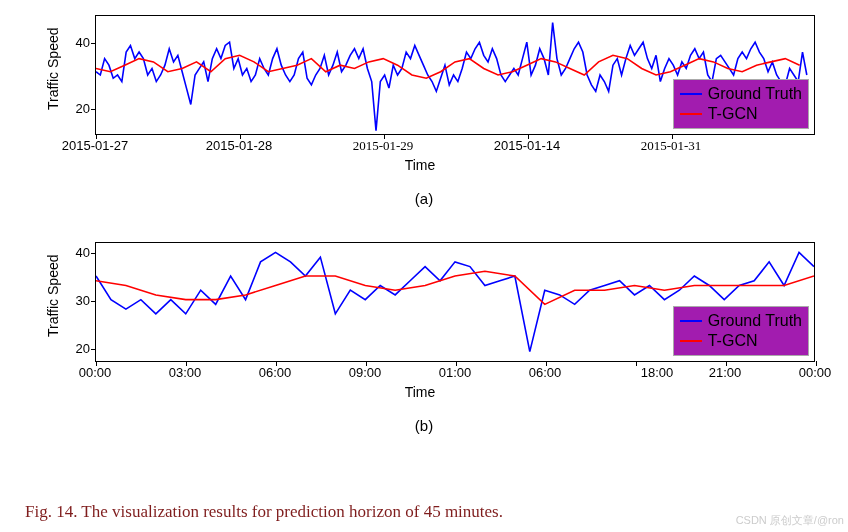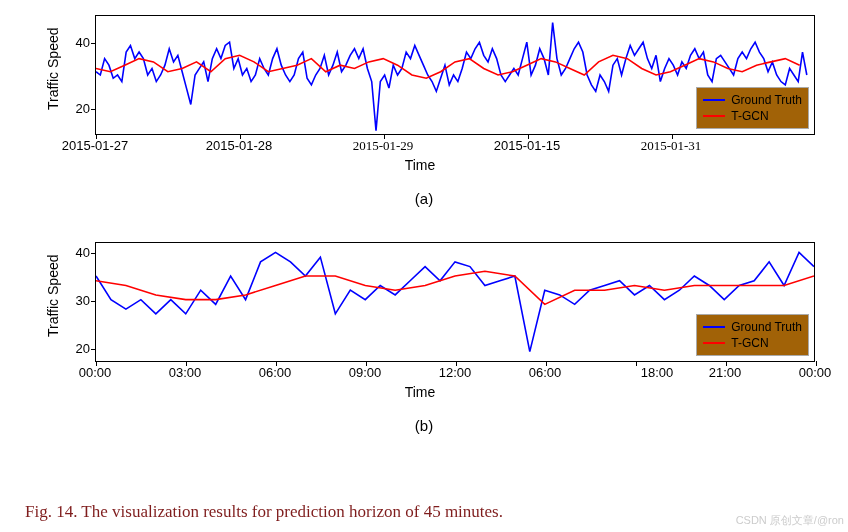--- a/index.html
+++ b/index.html
@@ -69,24 +69,24 @@
       position: absolute;
       width: 1px;
       height: 5px;
       background: #000;
       bottom: -5px;
     }
     .legend {
       position: absolute;
       right: 5px;
       bottom: 5px;
-      background: #a16207;
+      background: #a21caf;
       border: 1px solid #aaa;
       padding: 4px 6px;
-      font-size: 12px;
+      font-size: 16px;
     }
     .legend-row {
       display: flex;
       align-items: center;
       gap: 6px;
       padding: 1px 0;
     }
     .legend-line {
       width: 22px;
       height: 2px;
@@ -144,21 +144,21 @@
       <div class="tick-mark-x" style="left: 288px;"></div>
       <div class="tick-mark-x" style="left: 432px;"></div>
       <div class="tick-mark-x" style="left: 576px;"></div>
     </div>
   <div class="xlabel">Time</div>
 <div class="ytick" style="top: 98.3333px;">20</div>
     <div class="ytick" style="top: 31.6667px;">40</div>
     <div class="xtick" style="left: 70px;">2015-01-27</div>
     <div class="xtick" style="left: 214px;">2015-01-28</div>
     <div class="xtick" style="left: 358px; font-family: Liberation Serif, serif;">2015-01-29</div>
-    <div class="xtick" style="left: 502px;">2015-01-15</div>
+    <div class="xtick" style="left: 502px;">2015-01-14</div>
     <div class="xtick" style="left: 646px; font-family: Liberation Serif, serif;">2015-01-31</div>
   </div>
 <div class="subplot-label">(a)</div>
 
 <div class="chart-container chart-b">
   <div class="ylabel">Traffic Speed</div>
   <div class="plot-area plot-b">
     <svg class="plot-svg" id="svg-b" viewBox="0 0 720 120" preserveAspectRatio="none">
         <polyline points="0,33.60000000000001 15,57.599999999999994 30,67.2 45,57.599999999999994 60,72 75,57.599999999999994 90,72 105,48 120,62.400000000000006 135,33.60000000000001 150,57.599999999999994 165,19.200000000000003 180,9.599999999999994 195,19.200000000000003 210,33.60000000000001 225,14.400000000000006 240,72 255,48 270,57.599999999999994 285,43.2 300,52.8 315,38.39999999999999 330,24 345,38.39999999999999 360,19.200000000000003 375,24 390,43.2 405,38.39999999999999 420,33.60000000000001 435,110.4 450,48 465,52.8 480,62.400000000000006 495,48 510,43.2 525,38.39999999999999 540,52.8 555,43.2 570,57.599999999999994 585,48 600,33.60000000000001 615,43.2 630,57.599999999999994 645,43.2 660,38.39999999999999 675,19.200000000000003 690,43.2 705,9.599999999999994 720,24" fill="none" stroke="#0000ff" stroke-width="1.6"></polyline>
         <polyline points="0,38.39999999999999 30,43.2 60,52.8 90,57.599999999999994 120,57.599999999999994 150,52.8 180,43.2 210,33.60000000000001 240,33.60000000000001 270,43.2 300,48 330,43.2 360,33.60000000000001 390,28.799999999999997 420,33.60000000000001 450,62.400000000000006 480,48 510,48 540,43.2 570,48 600,43.2 630,43.2 660,43.2 690,43.2 720,33.60000000000001" fill="none" stroke="#ff0000" stroke-width="1.6"></polyline>
@@ -187,21 +187,21 @@
       <div class="tick-mark-x" style="left: 720px;"></div>
     </div>
   <div class="xlabel">Time</div>
 <div class="ytick" style="top: 110.6px;">20</div>
     <div class="ytick" style="top: 62.6px;">30</div>
     <div class="ytick" style="top: 14.6px;">40</div>
     <div class="xtick" style="left: 70px;">00:00</div>
     <div class="xtick" style="left: 160px;">03:00</div>
     <div class="xtick" style="left: 250px;">06:00</div>
     <div class="xtick" style="left: 340px;">09:00</div>
-    <div class="xtick" style="left: 430px;">12:00</div>
+    <div class="xtick" style="left: 430px;">01:00</div>
     <div class="xtick" style="left: 520px;">06:00</div>
     <div class="xtick" style="left: 632px;">18:00</div>
     <div class="xtick" style="left: 700px;">21:00</div>
     <div class="xtick" style="left: 790px;">00:00</div>
   </div>
 <div class="subplot-label">(b)</div>
 
 <div class="caption">Fig. 14.   The visualization results for prediction horizon of 45 minutes.</div>
 <div class="watermark">CSDN 原创文章/@ron</div>
 

